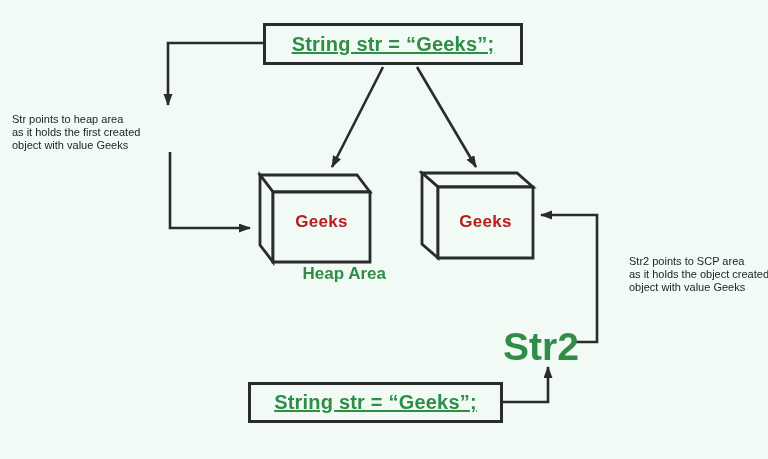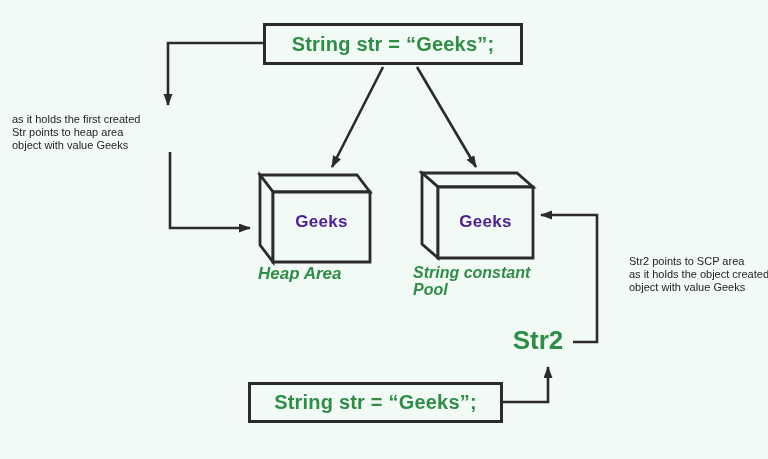--- a/index.html
+++ b/index.html
@@ -5,31 +5,31 @@
   html,body{margin:0;padding:0;background:#f2faf5;}
   .stage{
     position:relative;width:768px;height:459px;background:#f2faf5;
     font-family:"Liberation Sans",sans-serif;overflow:hidden;
   }
   .lines-layer{position:absolute;left:0;top:0;z-index:0;}
   .code-box{
     position:absolute;box-sizing:border-box;border:3px solid #2b2b2b;
     display:flex;align-items:center;justify-content:center;
     color:#2f8d46;font-weight:700;font-size:20px;letter-spacing:.2px;
-    z-index:2;background:transparent;
+    z-index:2;background:transparent;text-decoration:underline;
   }
   .pointer{
     position:absolute;color:#2f8d46;font-weight:700;text-align:center;z-index:2;
   }
   .cube-value{
-    position:absolute;color:#4c1d95;font-weight:700;font-size:17px;
+    position:absolute;color:#b91c1c;font-weight:700;font-size:17px;
     text-align:center;z-index:2;letter-spacing:.3px;
   }
   .caption{
-    position:absolute;color:#2f8d46;font-weight:700;text-align:left;z-index:2;font-style:italic;
+    position:absolute;color:#2f8d46;font-weight:700;text-align:right;z-index:2;
   }
   .note{
     position:absolute;color:#1f1f1f;font-size:11px;line-height:13px;z-index:2;
   }
   .note div{white-space:nowrap;}
   .scp-caption-line{line-height:17px;}
 </style>
 </head>
 <body>
 
@@ -69,34 +69,30 @@
 
   <div class="code-box" style="left:263px;top:23px;width:260px;height:42px;">
     <span>String str = “Geeks”;</span>
   </div>
 
   <div class="code-box" style="left:248px;top:382px;width:255px;height:41px;">
     <span>String str = “Geeks”;</span>
   </div>
 
 
-  <div class="pointer" style="left:503px;top:325px;width:70px;font-size:26px;">Str2</div>
+  <div class="pointer" style="left:503px;top:325px;width:70px;font-size:39px;">Str2</div>
 
   <div class="cube-value" style="left:273px;top:212px;width:97px;">Geeks</div>
   <div class="cube-value" style="left:438px;top:212px;width:95px;">Geeks</div>
 
   <div class="caption" style="left:258px;top:264px;width:128px;font-size:17px;">Heap Area</div>
-  <div class="caption" style="left:413px;top:264px;width:150px;font-size:16px;">
-    <div class="scp-caption-line">String constant</div>
-    <div class="scp-caption-line">Pool</div>
-  </div>
 
   <div class="note" style="left:12px;top:113px;width:160px;">
+    <div>Str points to heap area</div>
     <div>as it holds the first created</div>
-    <div>Str points to heap area</div>
     <div>object with value Geeks</div>
   </div>
 
   <div class="note" style="left:629px;top:255px;width:158px;">
     <div>Str2 points to SCP area</div>
     <div>as it holds the object created</div>
     <div>object with value Geeks</div>
   </div>
 
 </div>

